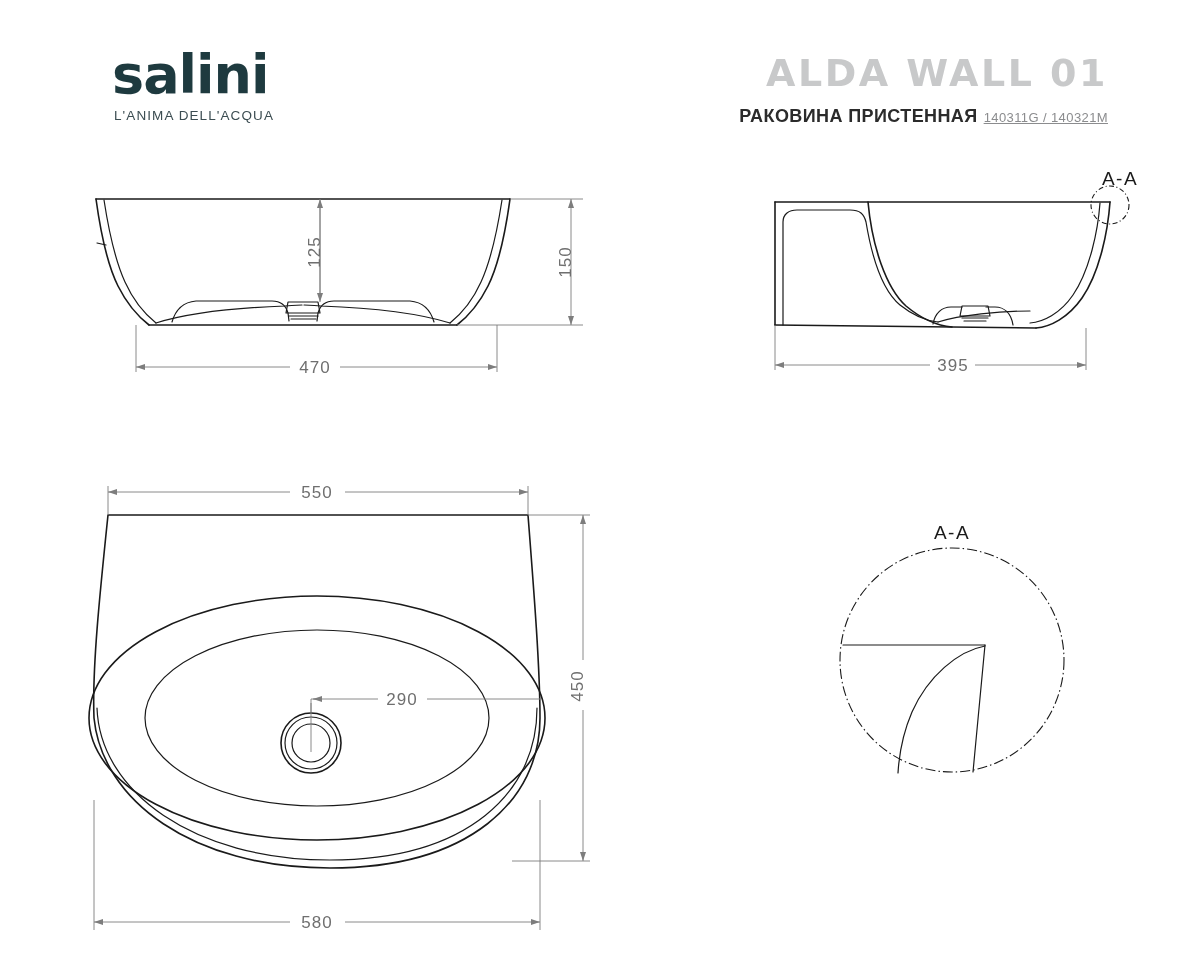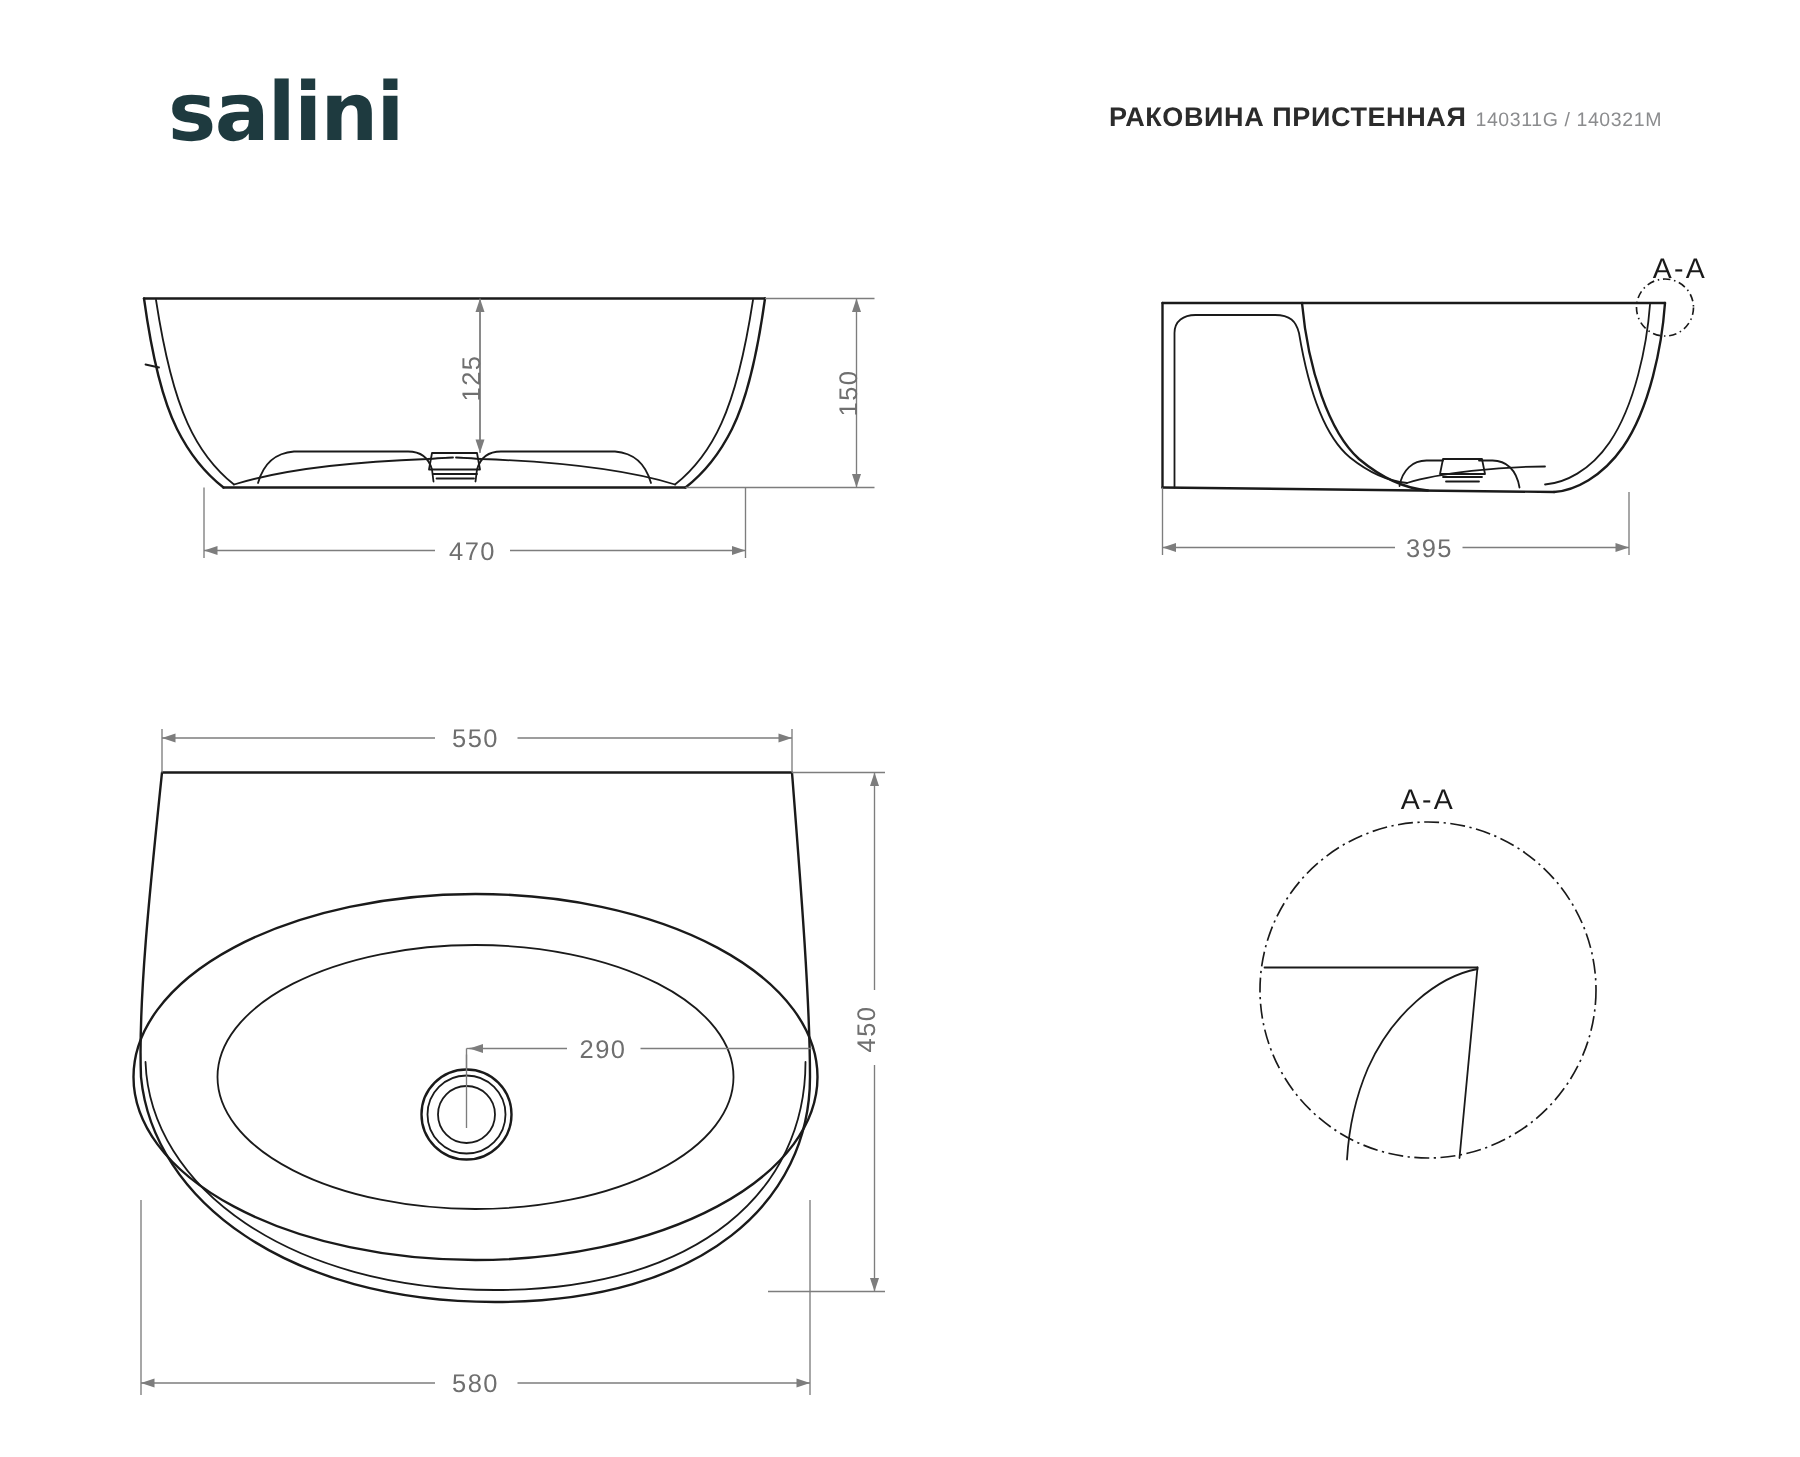--- a/index.html
+++ b/index.html
@@ -71,20 +71,21 @@
     letter-spacing: 0.4px;
     color: #2b2b2b;
   }
   .title-sub-codes {
     font-family: "Liberation Sans", sans-serif;
     font-size: 13px;
     font-weight: 400;
     letter-spacing: 0.4px;
     color: #8b8c8e;
     margin-left: 6px;
+    text-decoration: underline;
   }
   
   .outline { fill: none; stroke: #1a1a1a; stroke-width: 1.6; stroke-linejoin: round; stroke-linecap: round; }
   .outline-thin { fill: none; stroke: #1a1a1a; stroke-width: 1.2; stroke-linejoin: round; stroke-linecap: round; }
   .dimline { fill: none; stroke: #7d7d7d; stroke-width: 0.9; }
   .extline { fill: none; stroke: #7d7d7d; stroke-width: 0.9; }
   .detail-circle { fill: none; stroke: #1a1a1a; stroke-width: 1.1; stroke-dasharray: 10 3 1.5 3; }
   .detail-circle-sm { fill: none; stroke: #1a1a1a; stroke-width: 1.1; stroke-dasharray: 5 2.5 1 2.5; }
   .dimtext {
     font-family: "Liberation Sans", sans-serif;
@@ -99,23 +100,25 @@
     letter-spacing: 1.5px;
   }
 </style>
 </head>
 <body>
 
 <div id="sheet">
 
   <div class="logo-block">
     <div class="logo-word">salini</div>
+    <div class="logo-tag">L'ANIMA DELL'ACQUA</div>
   </div>
 
   <div class="title-block">
+    <div class="title-main">ALDA WALL 01</div>
     <div class="title-sub">
       <span class="title-sub-name">РАКОВИНА ПРИСТЕННАЯ</span><span class="title-sub-codes">140311G / 140321M</span>
     </div>
   </div>
 
   <svg width="1200" height="971" viewBox="0 0 1200 971" style="position:absolute;left:0;top:0;">
 
     <g>
 
       <path class="outline" d="M 96,199 L 510,199"></path>

